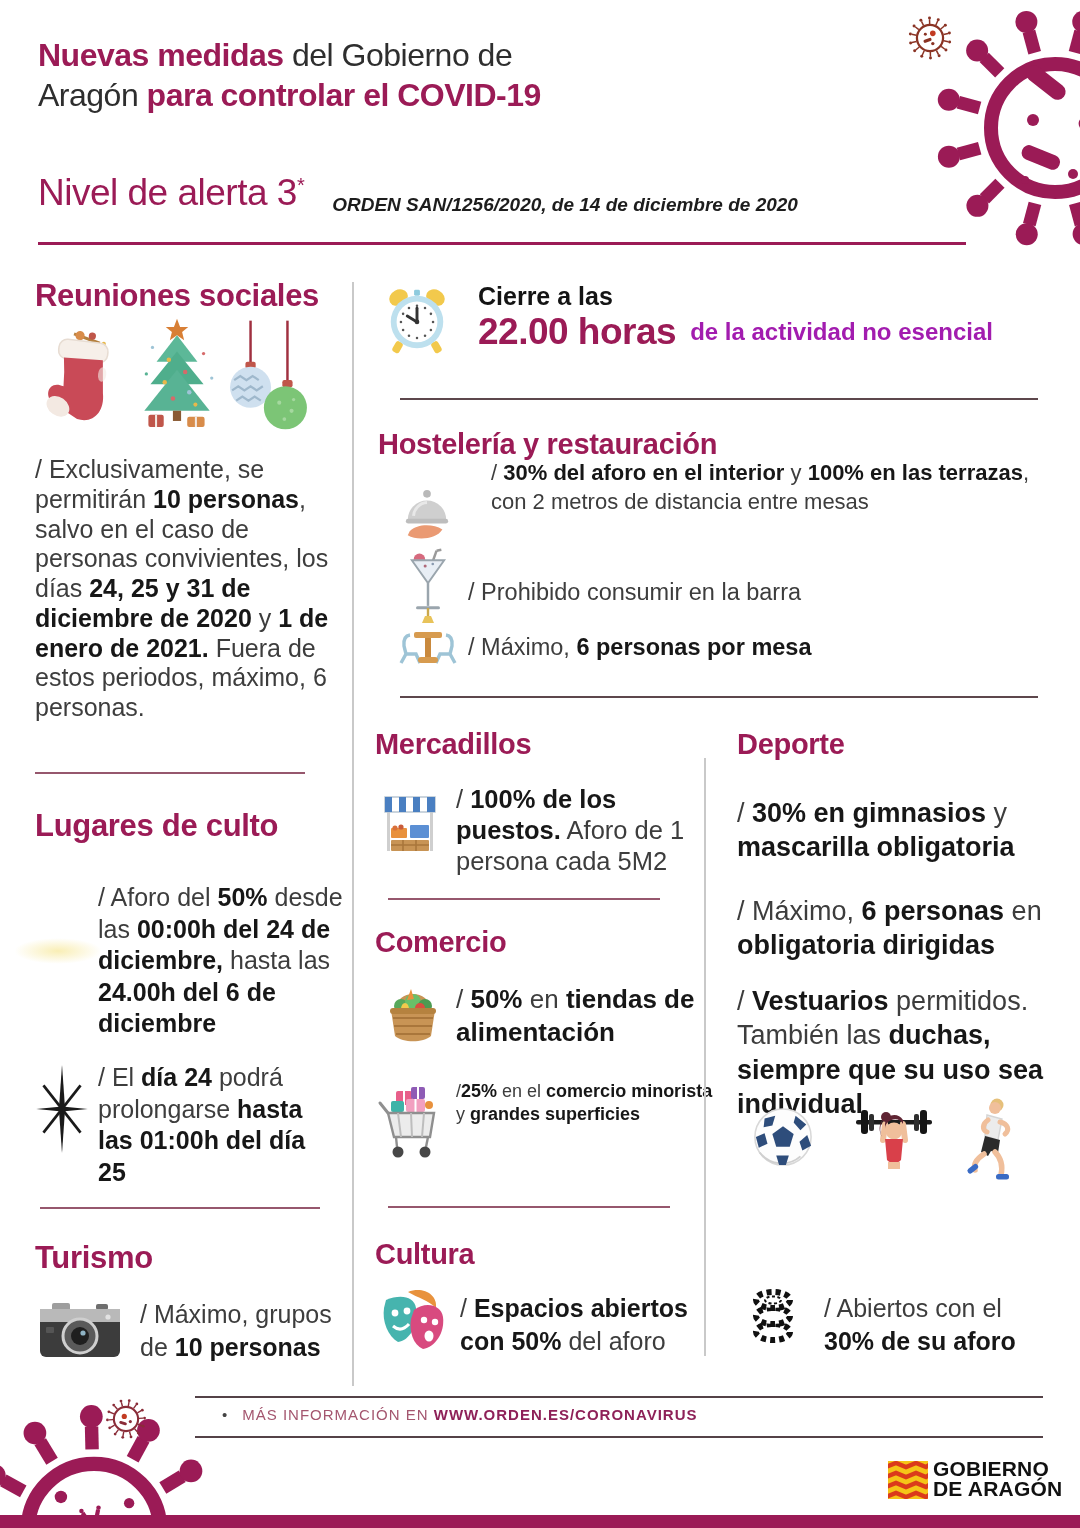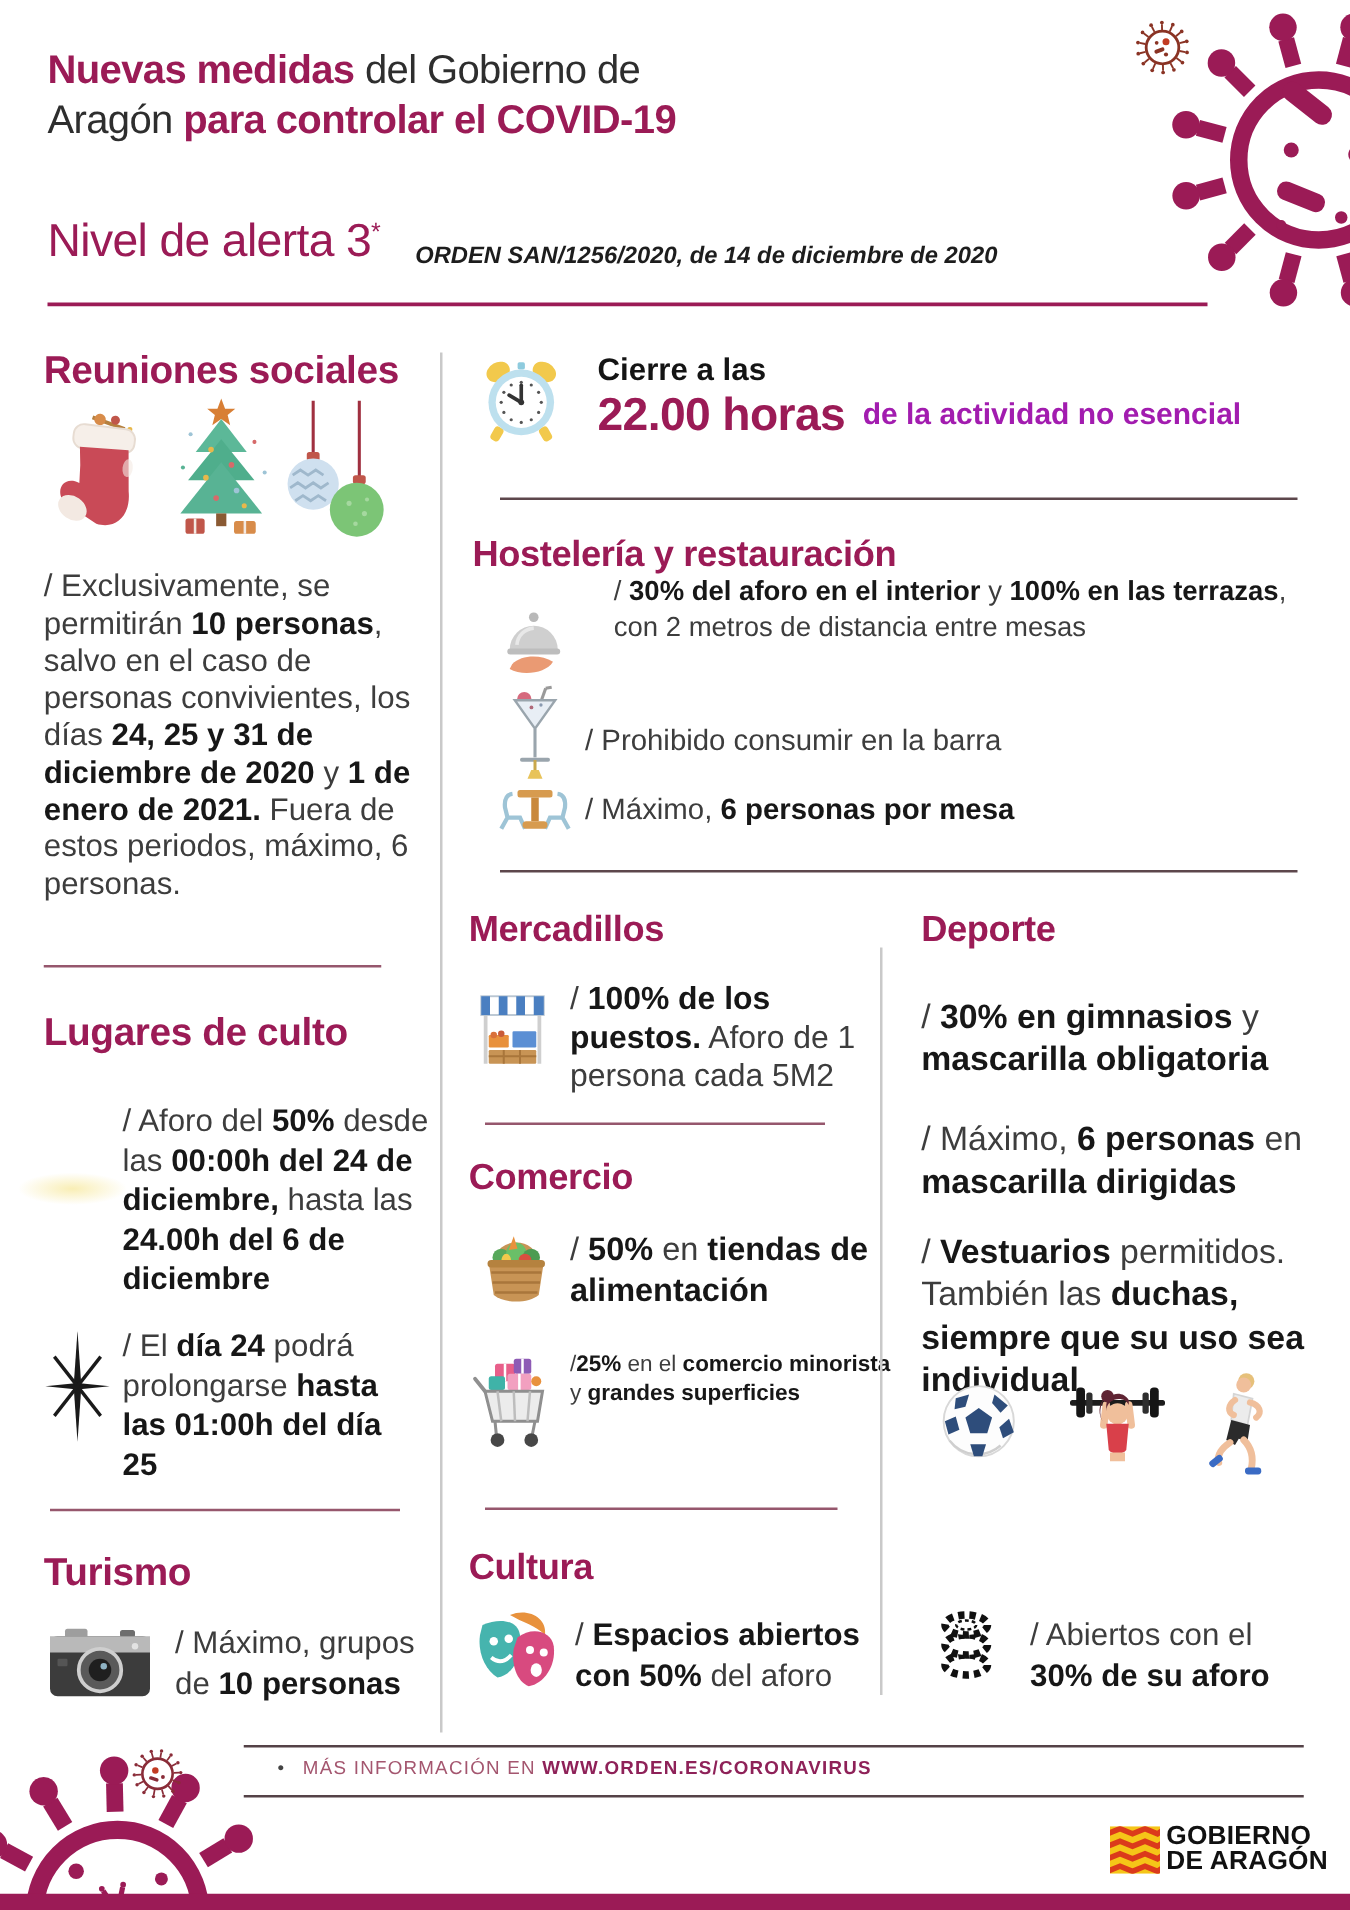--- a/index.html
+++ b/index.html
@@ -395,21 +395,21 @@
       <circle cx="55" cy="36" r="3.2" fill="#fff"></circle>
     <ellipse cx="49" cy="50" rx="4.5" ry="5.5" fill="#fff"></ellipse>
   </svg>
   <div class="abs rich" style="left:460px;top:1292px;width:242px;font-size:25px;line-height:1.3;"><span>/ </span><span class="b">Espacios abiertos con 50%</span><span> del aforo</span></div>
 
   <div class="abs vline" style="left:704px;top:758px;height:598px;"></div>
 
   <div class="abs sec-h" style="left:737px;top:728px;font-size:29px;">Deporte</div>
 
   <div class="abs rich" style="left:737px;top:796px;width:305px;font-size:27px;line-height:1.27;"><span>/ </span><span class="b">30% en gimnasios</span><span> y </span><span class="b">mascarilla obligatoria</span></div>
-  <div class="abs rich" style="left:737px;top:894px;width:305px;font-size:27px;line-height:1.27;"><span>/ Máximo, </span><span class="b">6 personas</span><span> en </span><span class="b">mascarilla dirigidas</span></div>
+  <div class="abs rich" style="left:737px;top:894px;width:305px;font-size:27px;line-height:1.27;"><span>/ Máximo, </span><span class="b">6 personas</span><span> en </span><span class="b">obligatoria dirigidas</span></div>
   <div class="abs rich" style="left:737px;top:984px;width:315px;font-size:27px;line-height:1.27;"><span>/ </span><span class="b">Vestuarios</span><span> permitidos. También las </span><span class="b">duchas, siempre que su uso sea individual</span></div>
 
   <svg class="abs" style="left:752px;top:1106px;" width="62" height="62" viewBox="0 0 64 64">
     <circle cx="32" cy="32" r="29" fill="#fdfdfd" stroke="#d8d8d8" stroke-width="1.6"></circle>
     <path d="M8,48 A29 29 0 0 0 50,52" fill="none" stroke="#cfcfcf" stroke-width="2"></path>
     <polygon points="32,21 43,29 39,42 25,42 21,29" fill="#2e4d7b"></polygon>
     <polygon points="13,13 24,10 21,20 12,22" fill="#2e4d7b"></polygon>
     <polygon points="45,10 56,19 50,25 43,17" fill="#2e4d7b"></polygon>
     <polygon points="4,32 13,28 16,39 7,43" fill="#2e4d7b"></polygon>
     <polygon points="57,30 61,41 52,46 49,37" fill="#2e4d7b"></polygon>

